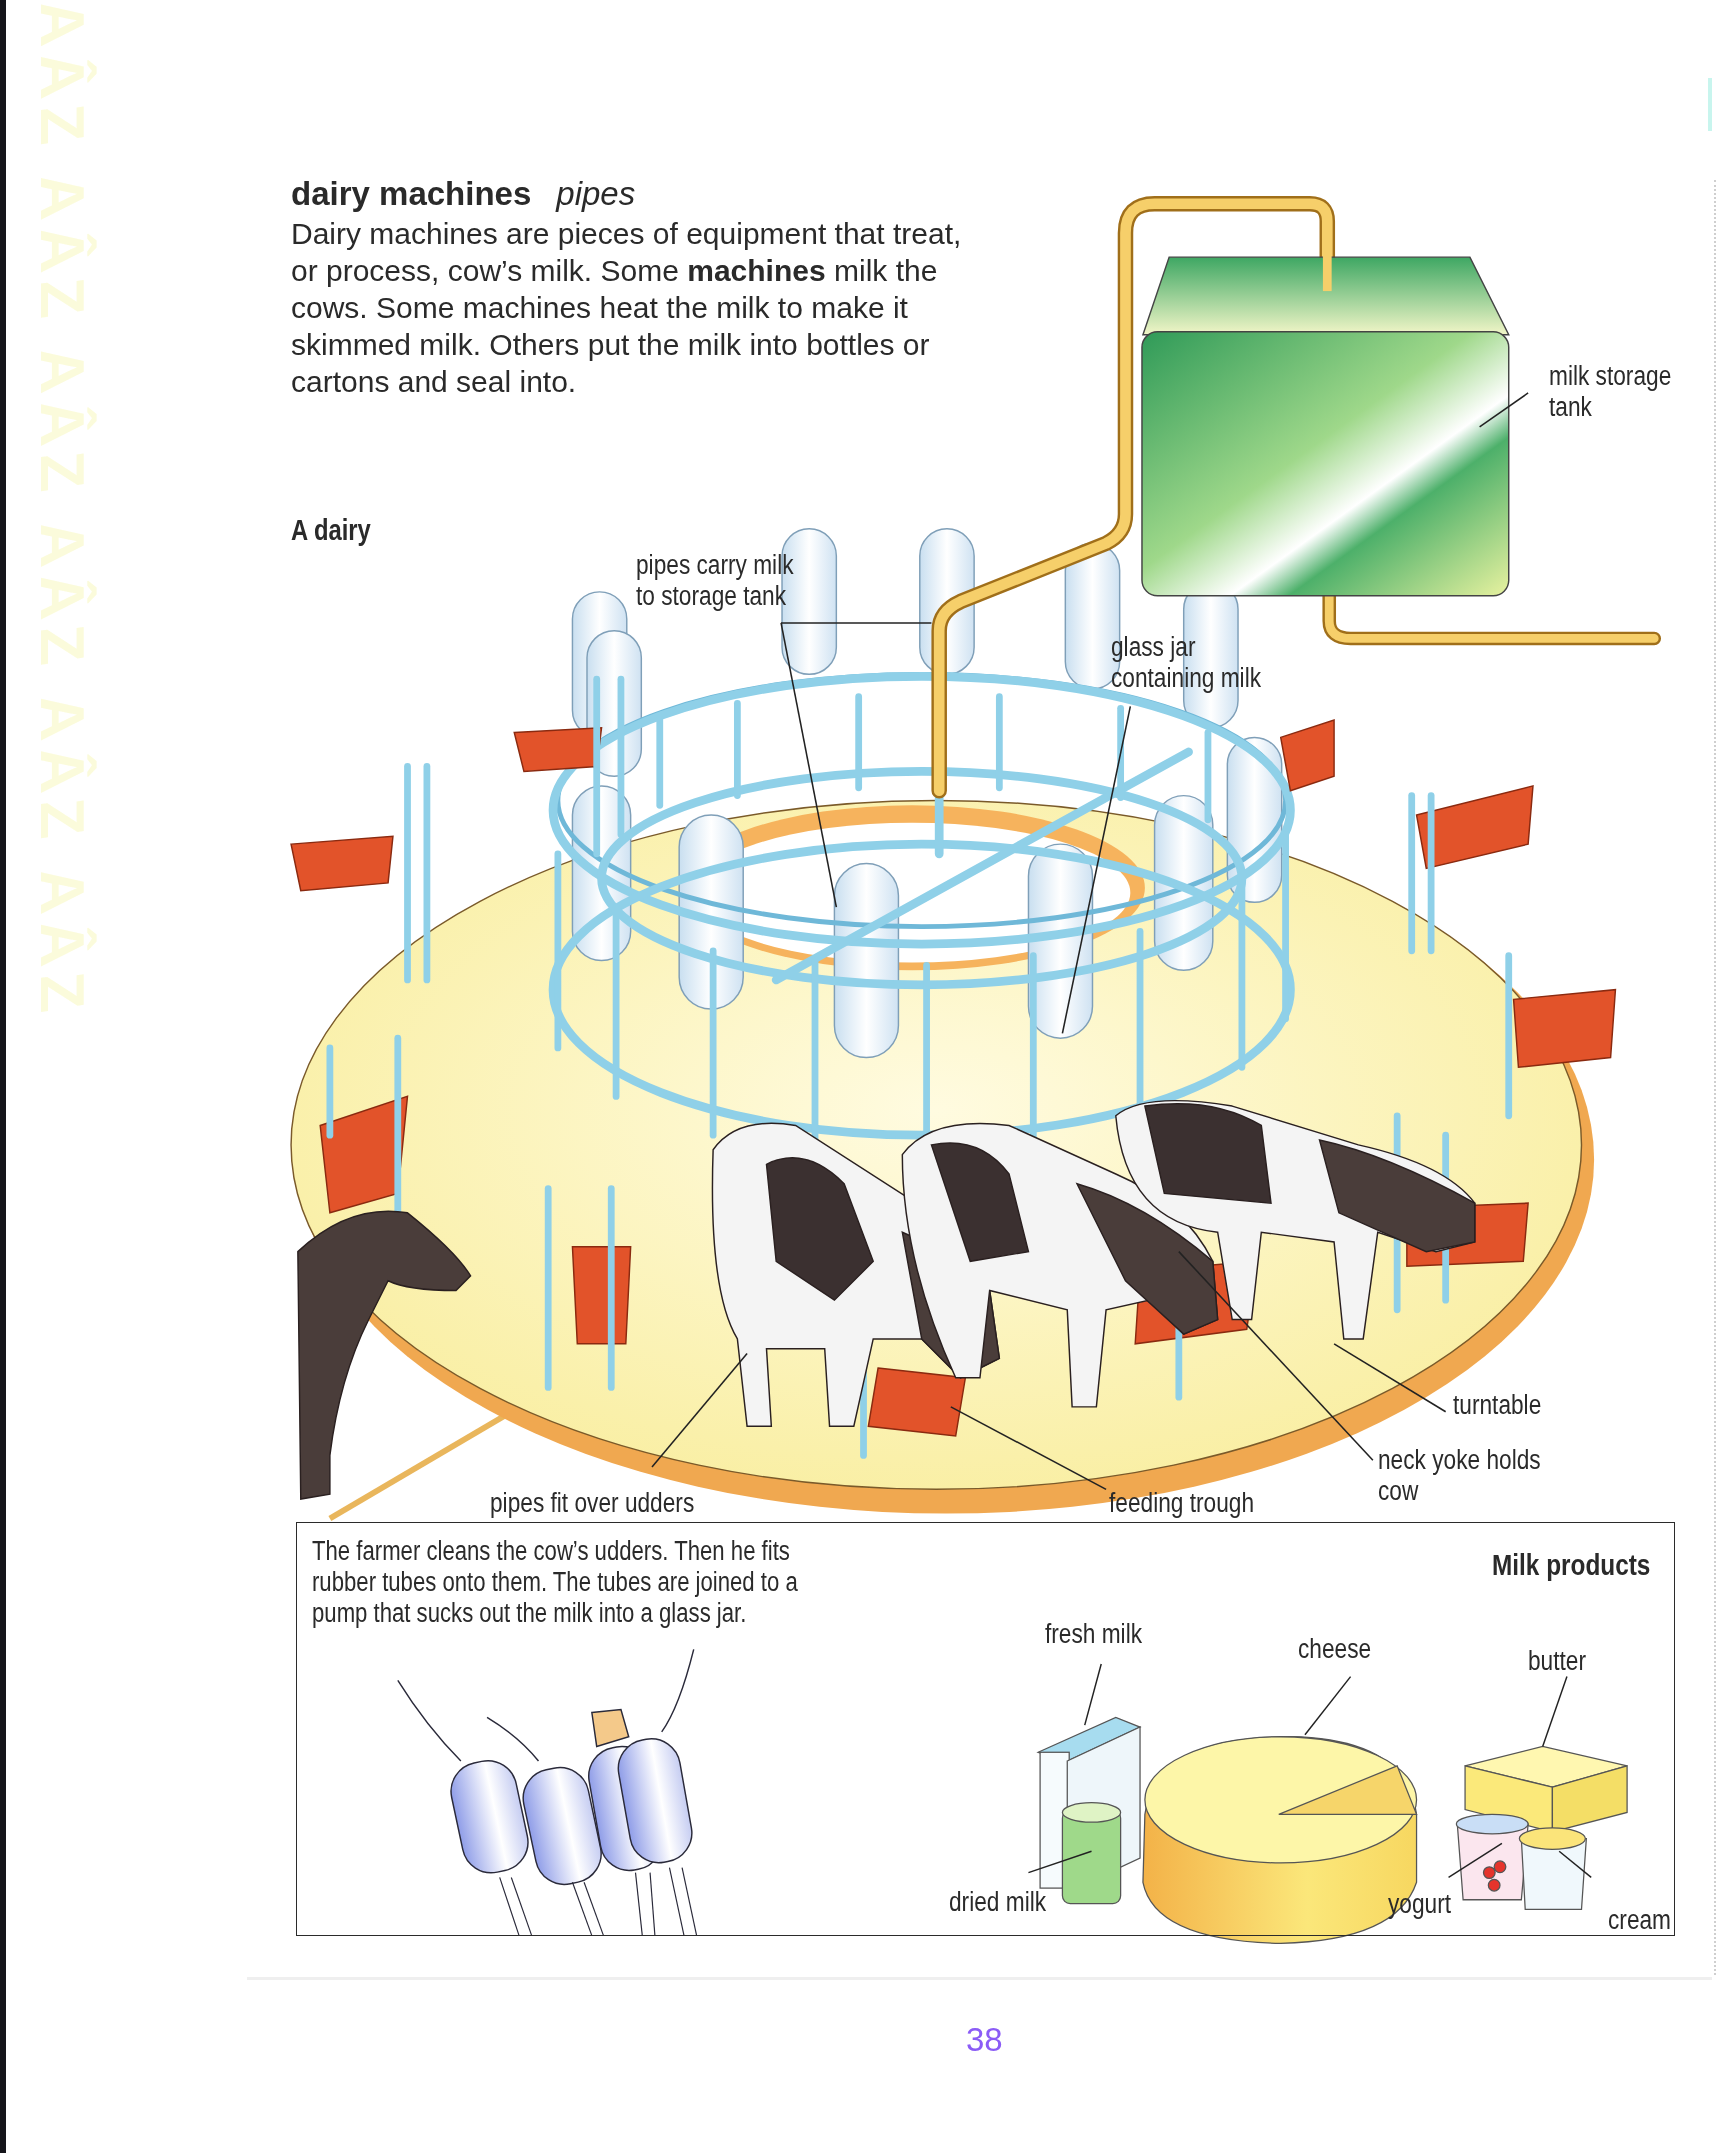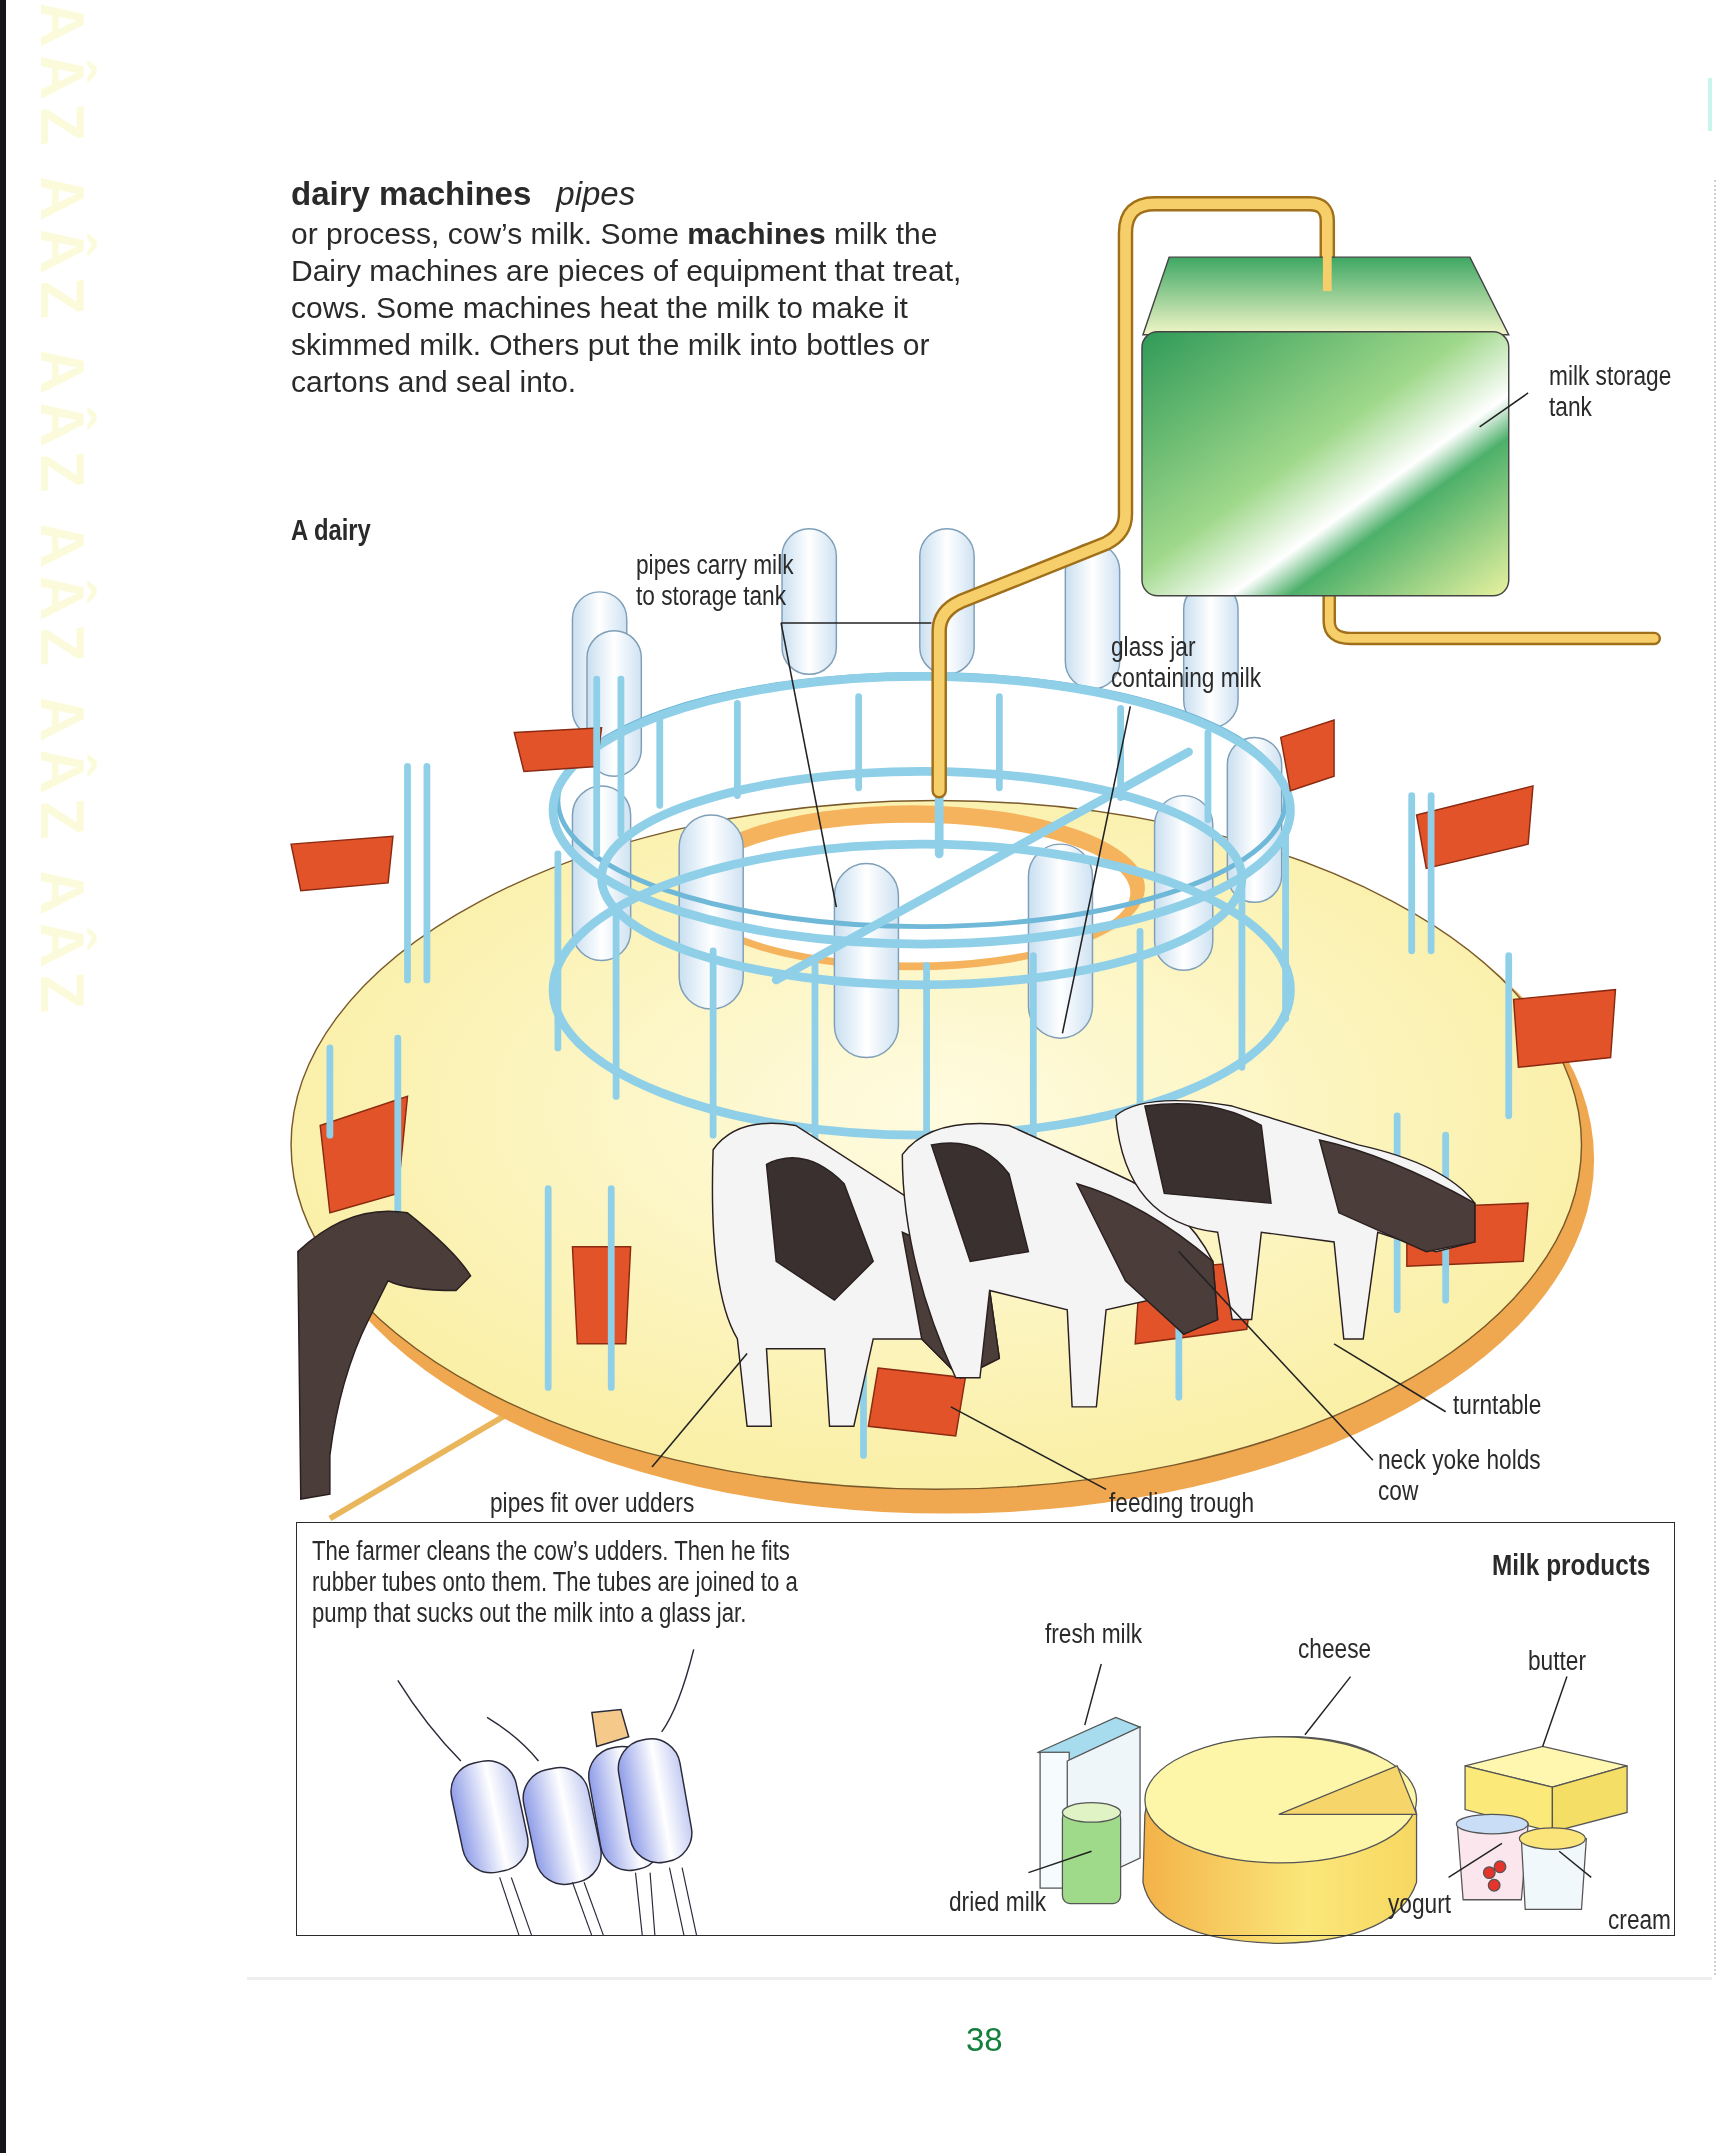--- a/index.html
+++ b/index.html
@@ -31,37 +31,37 @@
 
   .label { font-size: 27px; line-height: 31px; color: #2a2a2a; transform: scaleX(0.84); transform-origin: left top; white-space: nowrap; }
   .label span { display: block; }
 
   svg.illus { position: absolute; left: 0; top: 0; }
 
   .caption-box { position: absolute; left: 296px; top: 1522px; width: 1379px; height: 414px; border: 1.9px solid #2b2b2b; box-sizing: border-box; }
   .caption { left: 312px; top: 1536px; font-size: 27px; line-height: 31px; transform: scaleX(0.82); transform-origin: left top; white-space: nowrap; }
   .caption span { display: block; }
   .products-title { left: 1492px; top: 1549px; font-size: 29px; font-weight: bold; transform: scaleX(0.84); transform-origin: left top; white-space: nowrap; }
-  .page-num { left: 966px; top: 2021px; font-size: 33px; color: #15803d; }
+  .page-num { left: 966px; top: 2021px; font-size: 33px; color: #8b5cf6; }
   .shadow-line { position: absolute; left: 247px; top: 1977px; width: 1465px; height: 2.9px; background: #efefef; }
 </style>
 </head>
 <body>
 
 <div class="left-edge"></div>
 <div class="margin-letters">AÂZ AÂZ AÂZ AÂZ AÂZ AÂZ</div>
 <div class="right-tick"></div>
 <div class="right-dotted"></div>
 
 <div class="abs heading">
   <span class="word">dairy machines</span><span class="pos">pipes</span>
 </div>
 <div class="abs body-text">
+  <span class="line">Dairy machines are pieces of equipment that treat,</span>
   <span class="line"><span>or process, cow’s milk. Some </span><b>machines</b><span> milk the</span></span>
-  <span class="line">Dairy machines are pieces of equipment that treat,</span>
   <span class="line">cows. Some machines heat the milk to make it</span>
   <span class="line">skimmed milk. Others put the milk into bottles or</span>
   <span class="line">cartons and seal into.</span>
 </div>
 <div class="abs subhead">A dairy</div>
 
 <svg class="illus" width="1728" height="2153" viewBox="0 0 1781 2219">
   <defs>
     <linearGradient id="tankG" x1="0" y1="0" x2="1" y2="1">
       <stop offset="0" stop-color="#2f9a58"></stop>

